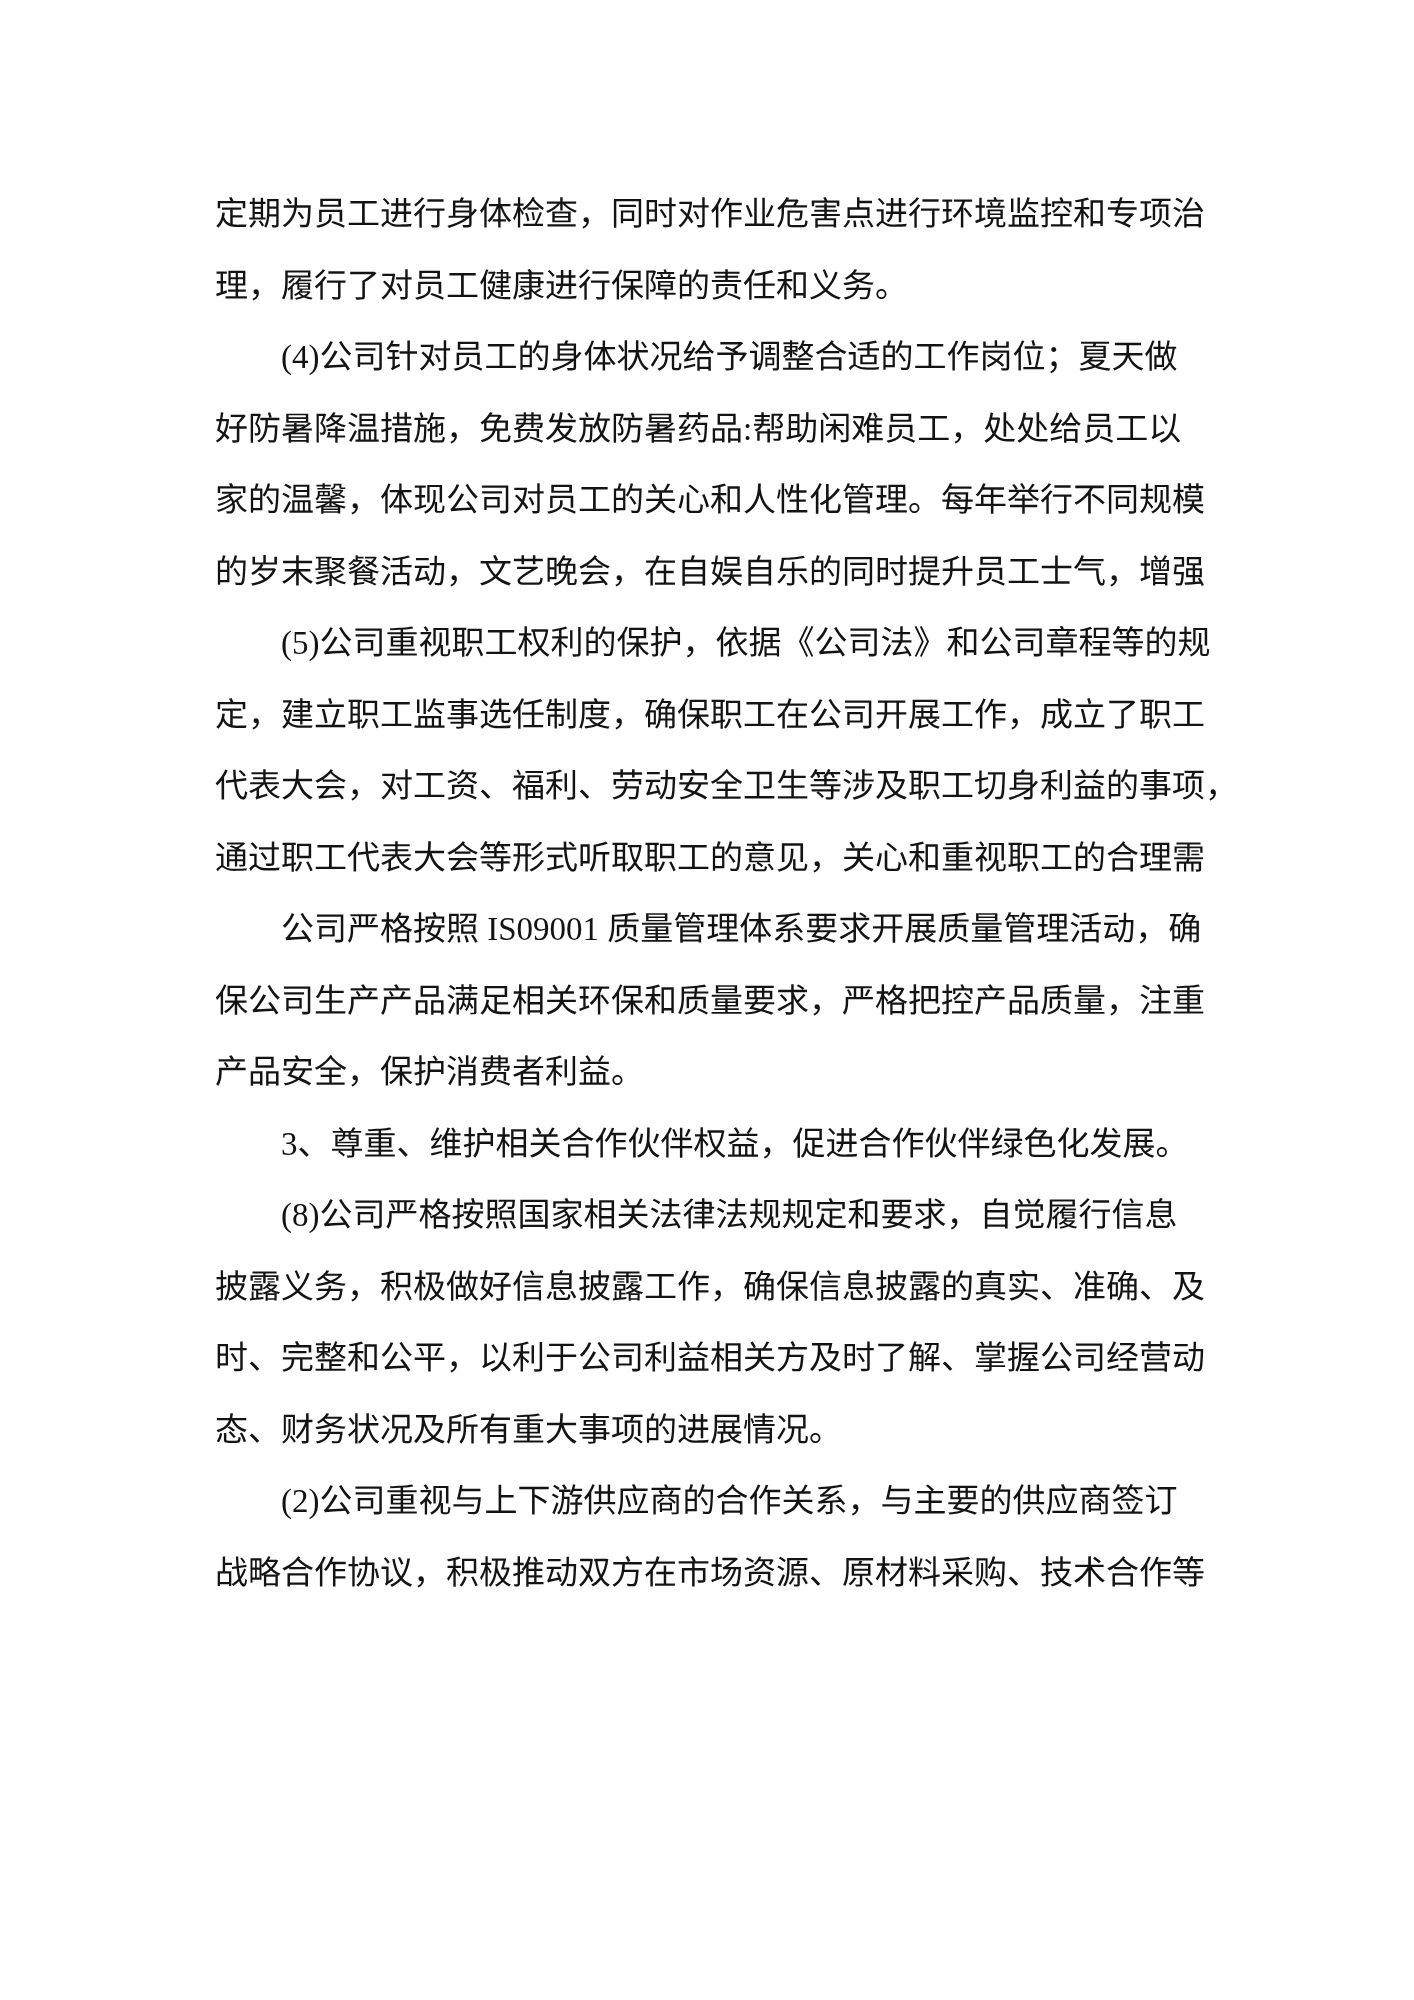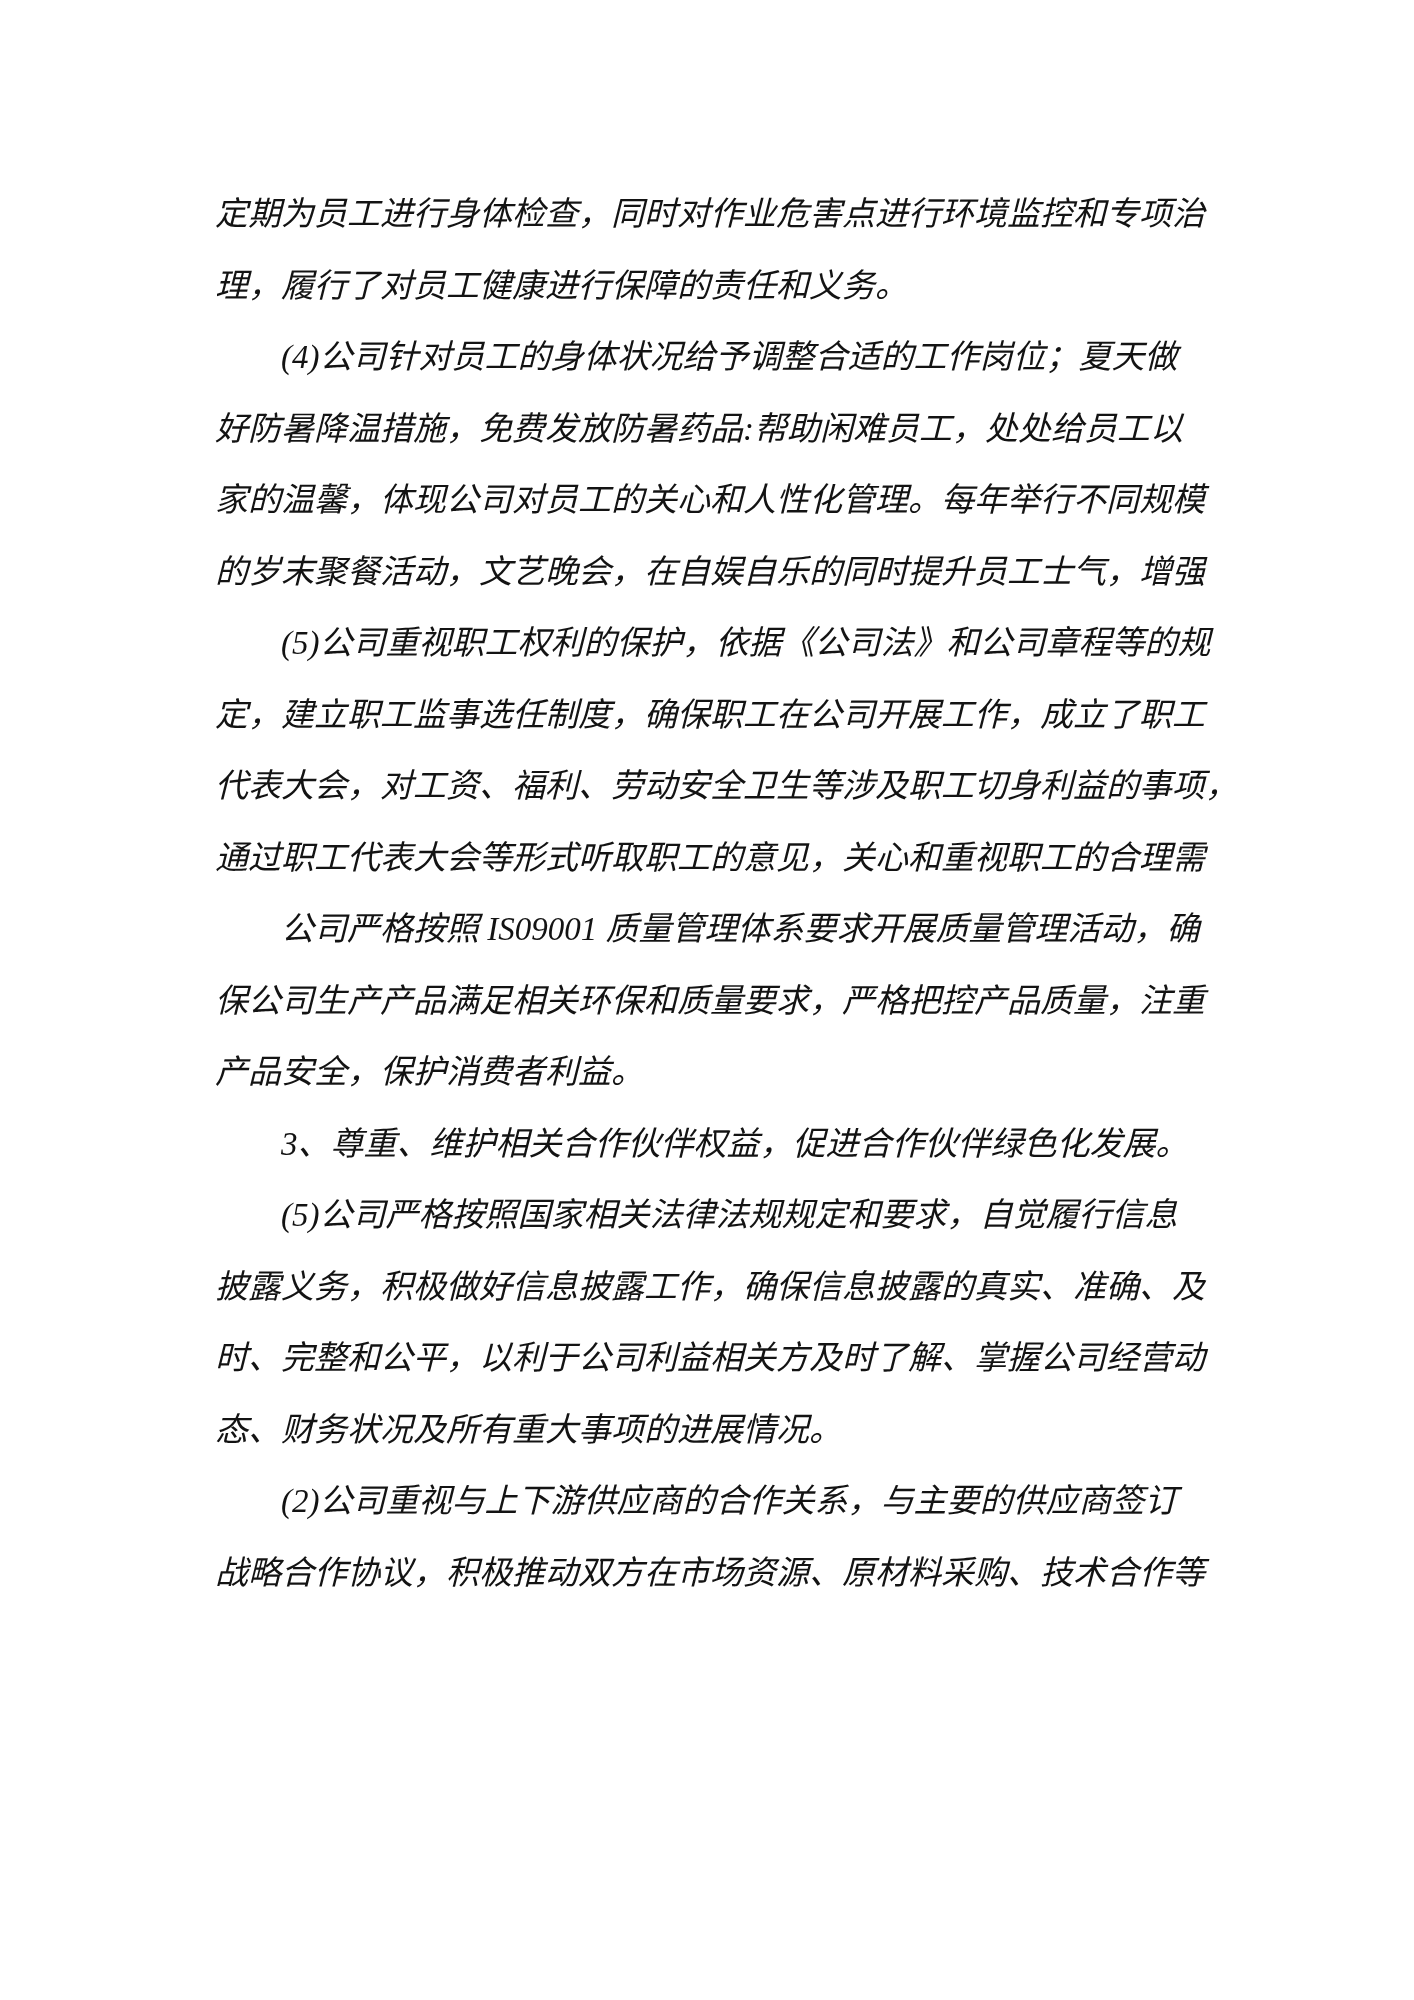--- a/index.html
+++ b/index.html
@@ -21,21 +21,20 @@
     width: 1000px;
     font-family: "Liberation Serif", "DejaVu Serif", serif;
     font-size: 33px;
     line-height: 71.5px;
     color: #131313;
     letter-spacing: 0;
   }
   .line {
     height: 71.5px;
     white-space: pre;
-    font-style: italic;
   }
   .line.indent {
     padding-left: 66px;
   }
 </style>
 </head>
 <body>
 
 <div class="page">
   <div class="text-block">
@@ -46,20 +45,20 @@
     <div class="line">家的温馨，体现公司对员工的关心和人性化管理。每年举行不同规模</div>
     <div class="line">的岁末聚餐活动，文艺晚会，在自娱自乐的同时提升员工士气，增强</div>
     <div class="line indent">(5)公司重视职工权利的保护，依据《公司法》和公司章程等的规</div>
     <div class="line">定，建立职工监事选任制度，确保职工在公司开展工作，成立了职工</div>
     <div class="line">代表大会，对工资、福利、劳动安全卫生等涉及职工切身利益的事项，</div>
     <div class="line">通过职工代表大会等形式听取职工的意见，关心和重视职工的合理需</div>
     <div class="line indent">公司严格按照 IS09001 质量管理体系要求开展质量管理活动，确</div>
     <div class="line">保公司生产产品满足相关环保和质量要求，严格把控产品质量，注重</div>
     <div class="line">产品安全，保护消费者利益。</div>
     <div class="line indent">3、尊重、维护相关合作伙伴权益，促进合作伙伴绿色化发展。</div>
-    <div class="line indent">(5)公司严格按照国家相关法律法规规定和要求，自觉履行信息</div>
+    <div class="line indent">(8)公司严格按照国家相关法律法规规定和要求，自觉履行信息</div>
     <div class="line">披露义务，积极做好信息披露工作，确保信息披露的真实、准确、及</div>
     <div class="line">时、完整和公平，以利于公司利益相关方及时了解、掌握公司经营动</div>
     <div class="line">态、财务状况及所有重大事项的进展情况。</div>
     <div class="line indent">(2)公司重视与上下游供应商的合作关系，与主要的供应商签订</div>
     <div class="line">战略合作协议，积极推动双方在市场资源、原材料采购、技术合作等</div>
   </div>
 </div>
 
 </body></html>

